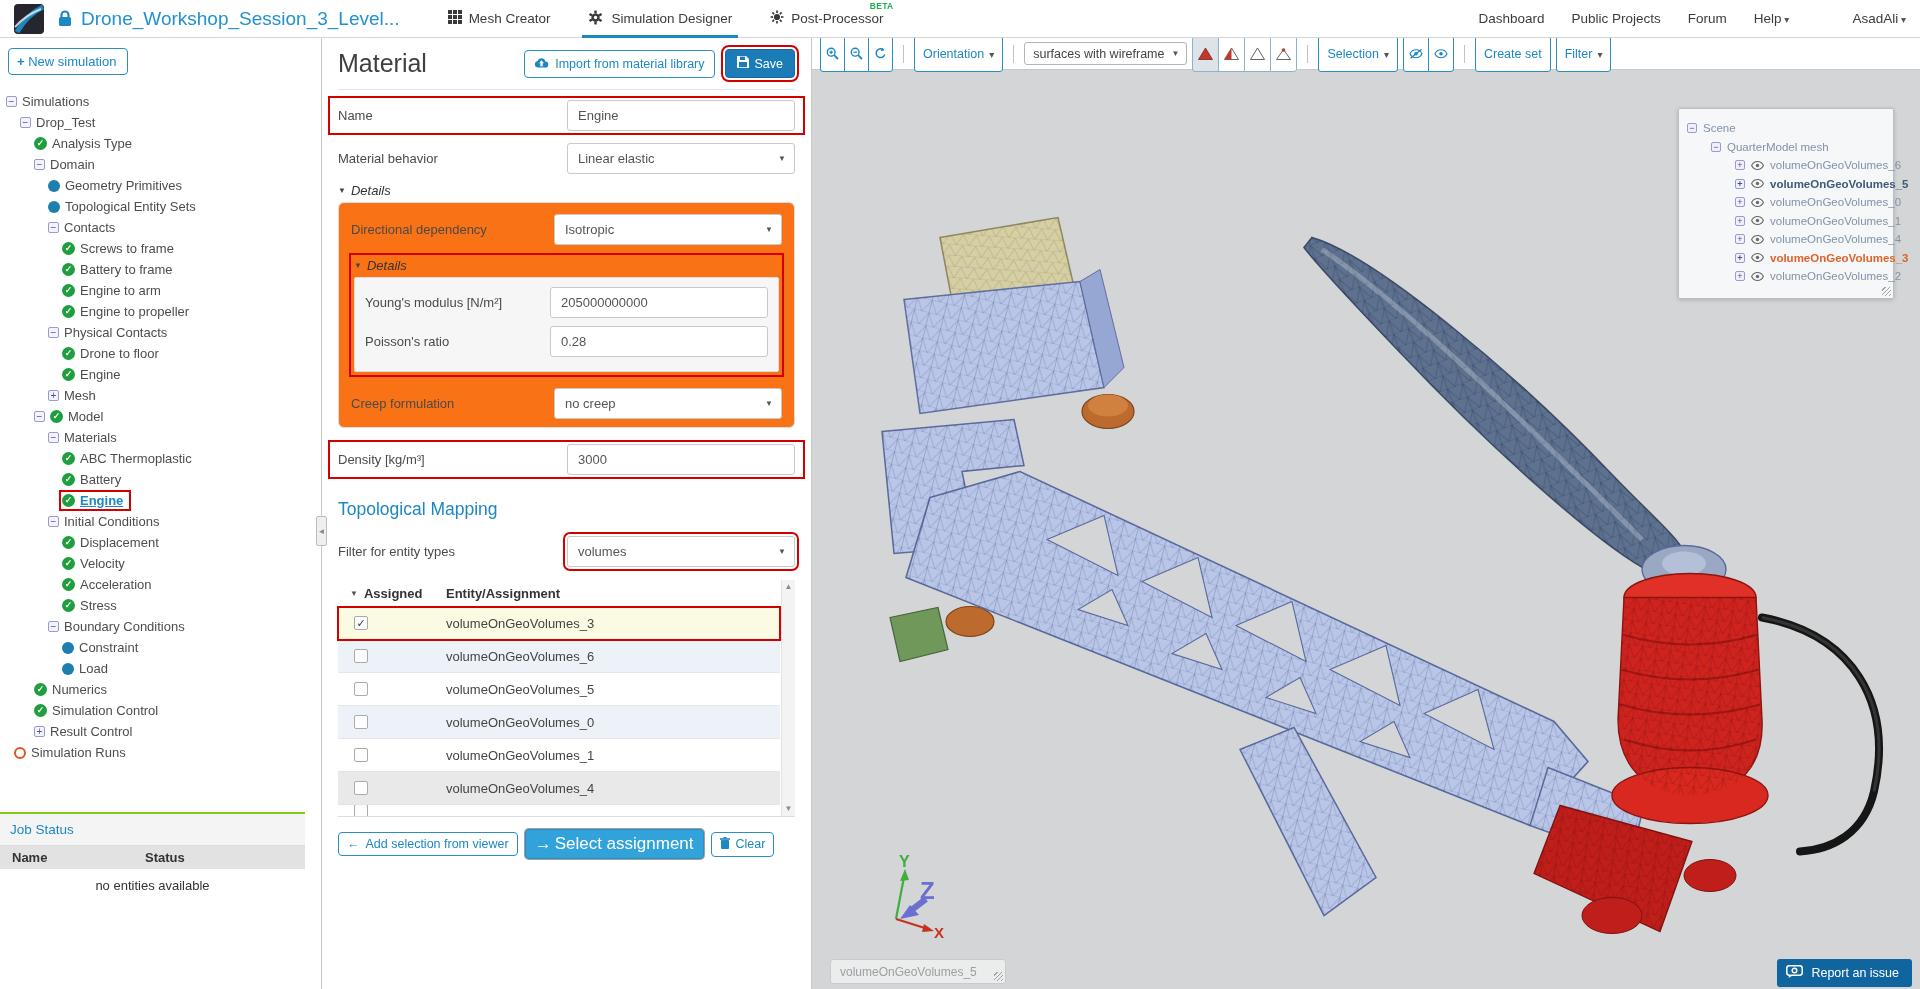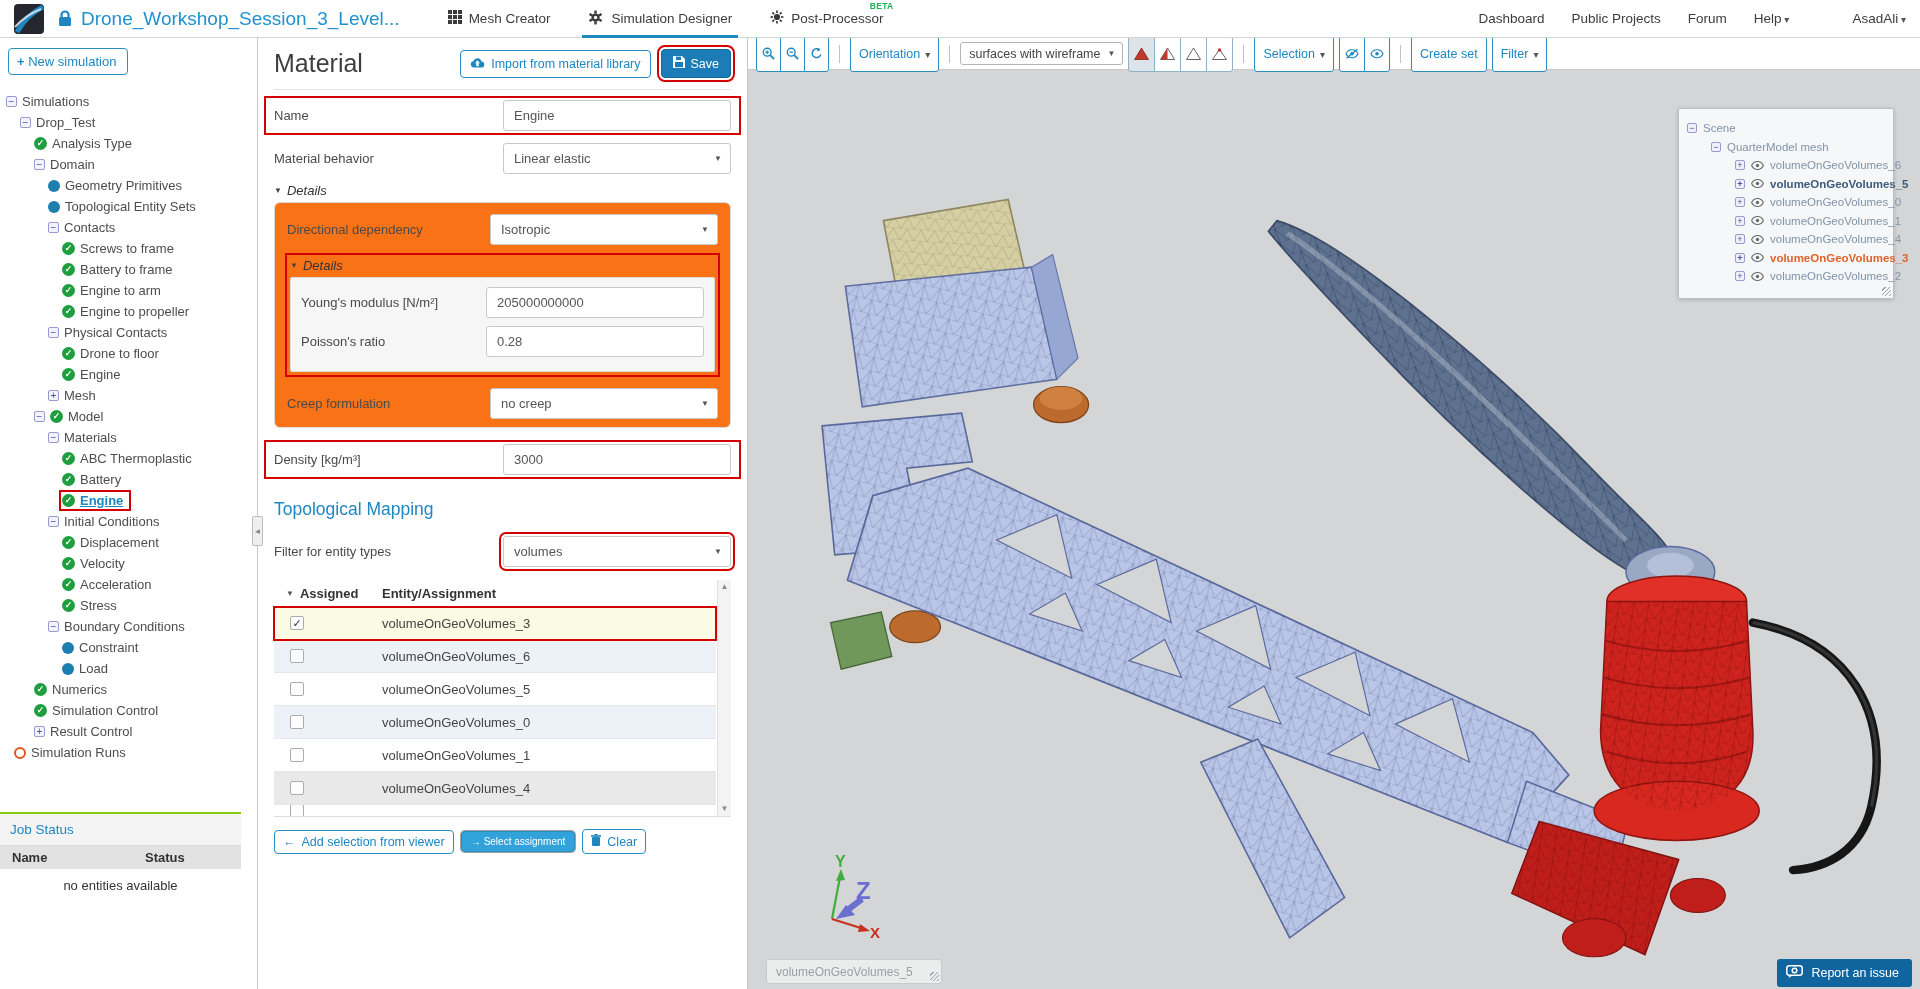--- a/index.html
+++ b/index.html
@@ -16,21 +16,21 @@
 .tab.active::after{content:"";position:absolute;left:-6px;right:-6px;bottom:0;height:3px;background:#1d87c2}
 .beta{position:absolute;top:1px;right:-10px;color:#1faf54;font-size:8.5px;font-weight:bold;letter-spacing:.3px}
 .hnav{margin-left:auto;display:flex;gap:27px;align-items:center;font-size:13.5px;color:#3c3c3c}
 .dd::after{content:" ▾";font-size:10px;color:#555}
 .user{margin-left:36px}
 
 
 .main{display:flex;height:951px}
 
 
-.sidebar{width:258px;border-right:1px solid #c9c9c9;position:relative;background:#fff;flex:none;overflow:hidden}
+.sidebar{width:322px;border-right:1px solid #c9c9c9;position:relative;background:#fff;flex:none;overflow:hidden}
 .new-sim{margin:10px 8px 4px;display:inline-block;border:1px solid #2a8fc0;color:#1d87c2;border-radius:4px;padding:5px 11px 5px 8px;font-size:13px;background:#fff;cursor:pointer}
 .new-sim::before{content:"+ ";font-weight:bold}
 .tree{margin-top:12px}
 .tree-row{height:21px;display:flex;align-items:center;gap:5px;font-size:13px;color:#4d4d4d;white-space:nowrap;cursor:default}
 .tree-box{width:11px;height:11px;border:1px solid #9a9ad0;background:#f3f3fb;color:#4c4caa;font-size:10px;line-height:9px;text-align:center;border-radius:2px;flex:none}
 .tree-check{width:13px;height:13px;border-radius:50%;background:#1e9e3e;color:#fff;font-size:9px;font-weight:bold;line-height:13px;text-align:center;flex:none}
 .tree-dot{width:12px;height:12px;border-radius:50%;background:#1d7fae;flex:none}
 .tree-ring{width:12px;height:12px;border-radius:50%;border:2.5px solid #e2551f;flex:none;background:#fff}
 .selected-label{color:#1d87c2;font-weight:bold;text-decoration:underline}
 .engine-ann{outline:2px solid #d40000;outline-offset:1px;display:inline-flex;align-items:center;gap:5px;padding:0 5px 0 0}
@@ -79,21 +79,21 @@
 .a-row.ann{outline:2px solid #d40000;outline-offset:-1px;position:relative;z-index:1}
 .a-row.partial{height:11px;overflow:hidden;border-bottom:none}
 .cbc{width:56px;padding-left:16px;flex:none}
 .cb{width:14px;height:14px;border:1px solid #ababab;border-radius:2px;background:#fdfdfd;font-size:11px;line-height:12px;text-align:center;color:#333;cursor:pointer}
 .a-lab{margin-left:52px}
 .sbar{position:absolute;right:0;top:0;bottom:0;width:14px;background:#f3f3f3;border-left:1px solid #e2e2e2;display:flex;flex-direction:column;justify-content:space-between;align-items:center;padding:3px 0}
 .sbar span{color:#8a8a8a;font-size:8px;line-height:8px}
 .pfoot{display:flex;gap:7px;margin-top:12px;align-items:center}
 .btn-sm{font-size:12.5px;padding:4px 8px}
 .btn-arrow-l::before{content:"← ";font-weight:bold}
-.btn-fill{background:#31a3da;color:#fff;border:1px solid #2a8fc0;border-radius:4px;font-size:10px;padding:4px 9px;box-shadow:0 0 0 1px #a0a0a0;display:inline-flex;align-items:center;cursor:pointer}
+.btn-fill{background:#31a3da;color:#fff;border:1px solid #2a8fc0;border-radius:4px;font-size:17px;padding:4px 9px;box-shadow:0 0 0 1px #a0a0a0;display:inline-flex;align-items:center;cursor:pointer}
 .btn-fill::before{content:"→ ";font-weight:bold;margin-right:3px}
 
 
 .viewer{flex:1;position:relative;background:#d4d5d6;overflow:hidden}
 .vtoolbar{height:32px;background:#fff;border-bottom:1px solid #c9c9c9;display:flex;align-items:center;padding:0 8px;gap:5px;position:relative;z-index:4}
 .vbtn{height:36px;min-width:25px;border:1px solid #2a8fc0;border-radius:3px;background:#fff;color:#1d87c2;display:inline-flex;align-items:center;justify-content:center;font-size:12.5px;padding:0 8px;gap:5px;cursor:pointer;white-space:nowrap}
 .vbtn.ic{padding:0 5px}
 .vgroup{display:flex}
 .vgroup .vbtn{border-radius:0;margin-left:-1px}
 .vgroup .vbtn:first-child{border-radius:3px 0 0 3px;margin-left:0}

